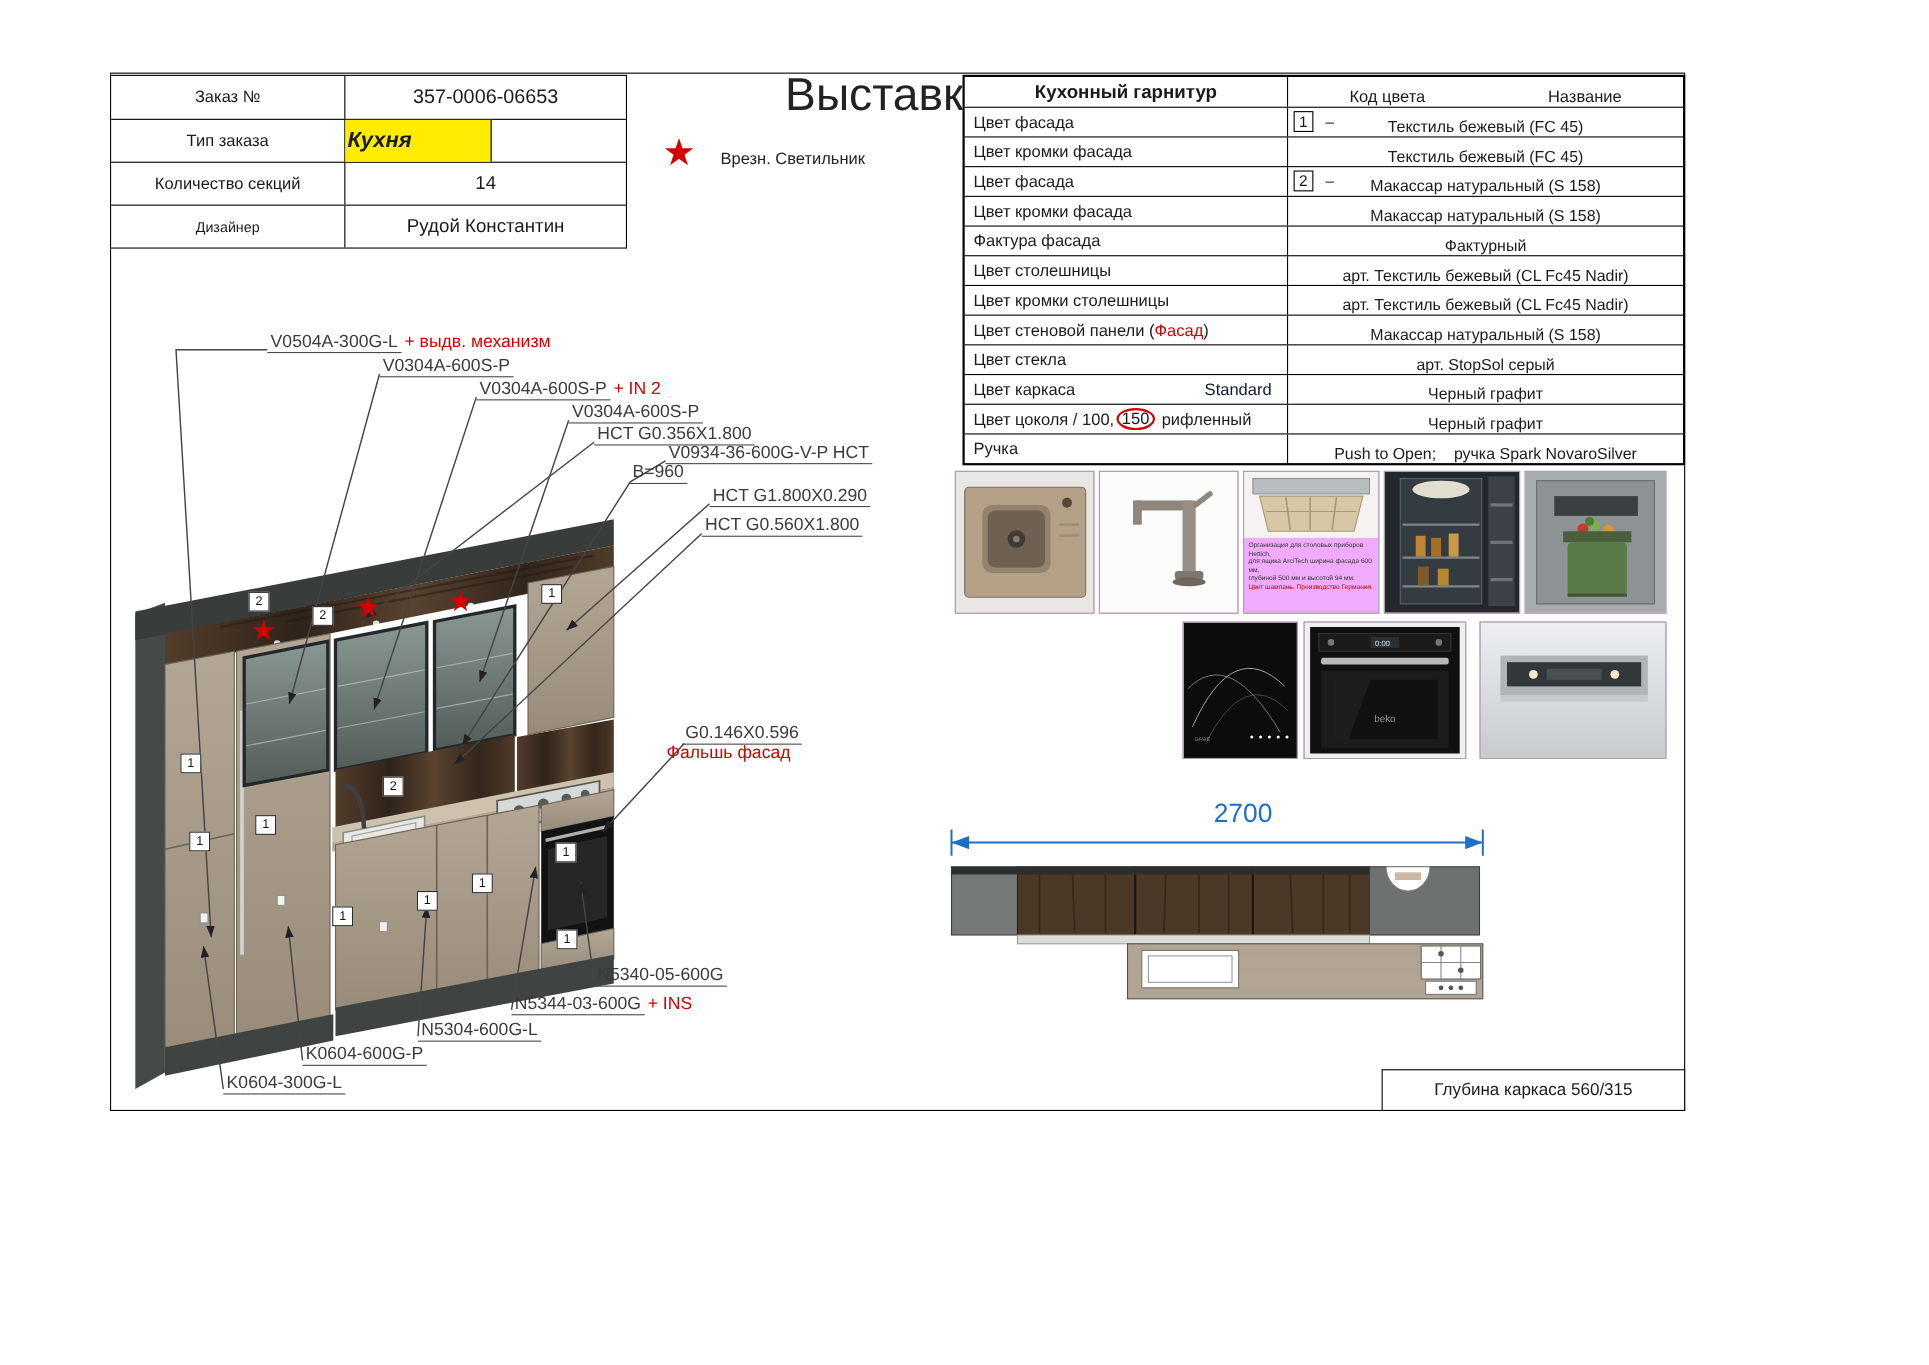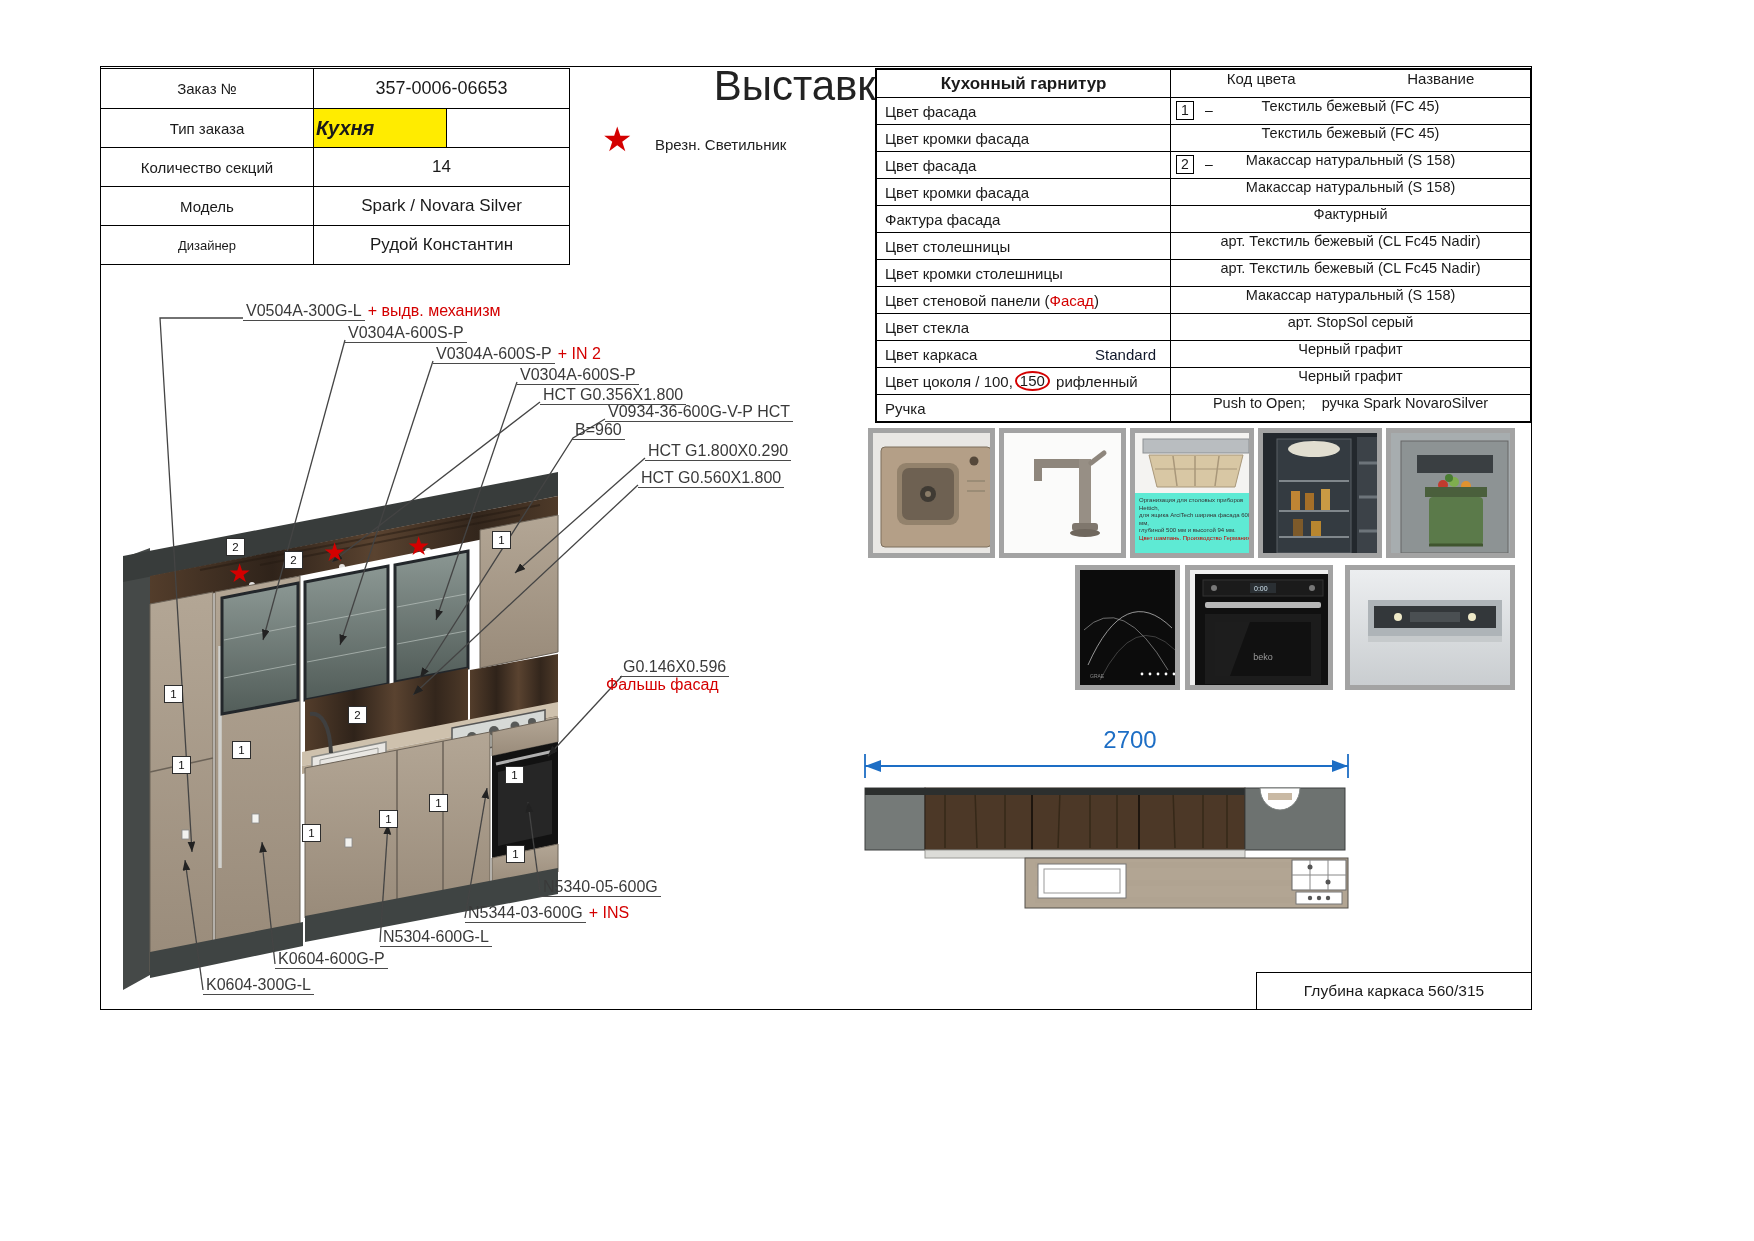--- a/index.html
+++ b/index.html
@@ -18,37 +18,37 @@
   .yellow-cell span{font-size:20px;font-weight:bold;font-style:italic;padding-left:2px;}
   
   #main-title{position:absolute;left:600px;top:62px;width:300px;text-align:right;font-size:42px;color:#222;}
   #title-star{position:absolute;left:602px;top:122px;font-size:34px;color:#d40000;line-height:1;}
   #title-note{position:absolute;left:655px;top:136px;width:230px;font-size:15px;color:#222;}
   
   #spec-table{position:absolute;left:875px;top:68px;width:657px;border:2px solid #000;box-sizing:border-box;background:#fff;}
   .st-row{display:flex;height:27px;border-top:1.6px solid #000;box-sizing:border-box;}
   .st-row:first-child{border-top:none;}
   .st-l{width:293px;padding-left:8px;font-size:15px;display:flex;align-items:center;box-sizing:border-box;white-space:pre;position:relative;}
-  .st-v{flex:1;border-left:1.6px solid #000;font-size:14.5px;display:flex;align-items:flex-start;justify-content:center;position:relative;white-space:pre;}
+  .st-v{flex:1;border-left:1.6px solid #000;font-size:14.5px;display:flex;align-items:flex-end;justify-content:center;position:relative;white-space:pre;}
   .st-hl{font-weight:bold;font-size:17px;justify-content:center;padding-left:0;}
   .st-hv{display:flex;justify-content:space-around;font-size:15px;}
   .code-box{position:absolute;left:5px;top:3px;border:1.6px solid #000;padding:0 4px;font-size:14px;line-height:17px;background:#fff;}
   .code-dash{position:absolute;left:34px;top:4px;font-size:14px;}
   .red{color:#d40000;}
   .std-red{margin-left:auto;margin-right:14px;color:#0f172a;}
   .circle150{display:inline-block;border:2.4px solid #d40000;border-radius:50%;padding:0 3px;margin:0 2px;line-height:16px;}
   
   .callout{position:absolute;font-size:16px;color:#3a3a3a;white-space:nowrap;z-index:6;}
   .cl-b{border-bottom:1.5px solid #4a4a4a;padding:0 3px 1px 3px;}
   .cl-r{color:#d40000;margin-left:3px;}
   .cl-rb{position:absolute;font-size:16px;color:#d40000;white-space:nowrap;z-index:6;}
   .marker{position:absolute;width:17px;height:16px;border:1.6px solid #2d2d2d;background:#fff;font-size:11.5px;line-height:16px;text-align:center;color:#111;z-index:7;}
   .dstar{position:absolute;font-size:26px;color:#d40000;line-height:1;z-index:7;}
   
-  .tile{position:absolute;border:5px solid #a3a3a3;background:#5eead4;box-sizing:border-box;overflow:hidden;}
+  .tile{position:absolute;border:1px solid #a3a3a3;background:#f0abfc;box-sizing:border-box;overflow:hidden;}
   .cap{position:absolute;left:4px;top:64px;width:116px;font-size:6px;line-height:7.5px;color:#333;}
   .cap .capline{display:block;}
   .cap .capred{color:#c40000;}
   
   #dim-label{position:absolute;left:1045px;top:726px;width:170px;text-align:center;font-size:24px;color:#1d6ec5;z-index:5;}
   #depth-box{position:absolute;left:1256px;top:972px;width:276px;height:38px;border:1.8px solid #000;box-sizing:border-box;display:flex;align-items:center;justify-content:center;font-size:15.5px;background:#fff;z-index:8;}
   svg{display:block;}
   #scene{position:absolute;left:0;top:0;z-index:2;pointer-events:none;}
 </style>
 </head>
@@ -65,24 +65,20 @@
       <div class="ot-label">Тип заказа</div>
       <div class="ot-value">
         <div class="yellow-cell">
           <span>Кухня</span>
         </div>
       </div>
     </div>
   <div class="ot-row">
       <div class="ot-label">Количество секций</div>
       <div class="ot-value">14</div>
-    </div>
-  <div class="ot-row">
-      <div class="ot-label">Модель</div>
-      <div class="ot-value">Spark / Novara Silver</div>
     </div>
   <div class="ot-row">
       <div class="ot-label big">Дизайнер</div>
       <div class="ot-value">Рудой Константин</div>
     </div>
 </div>
 
 <div id="main-title">Выставка</div>
 <div id="title-star">★</div>
 <div id="title-note">Врезн. Светильник</div>

